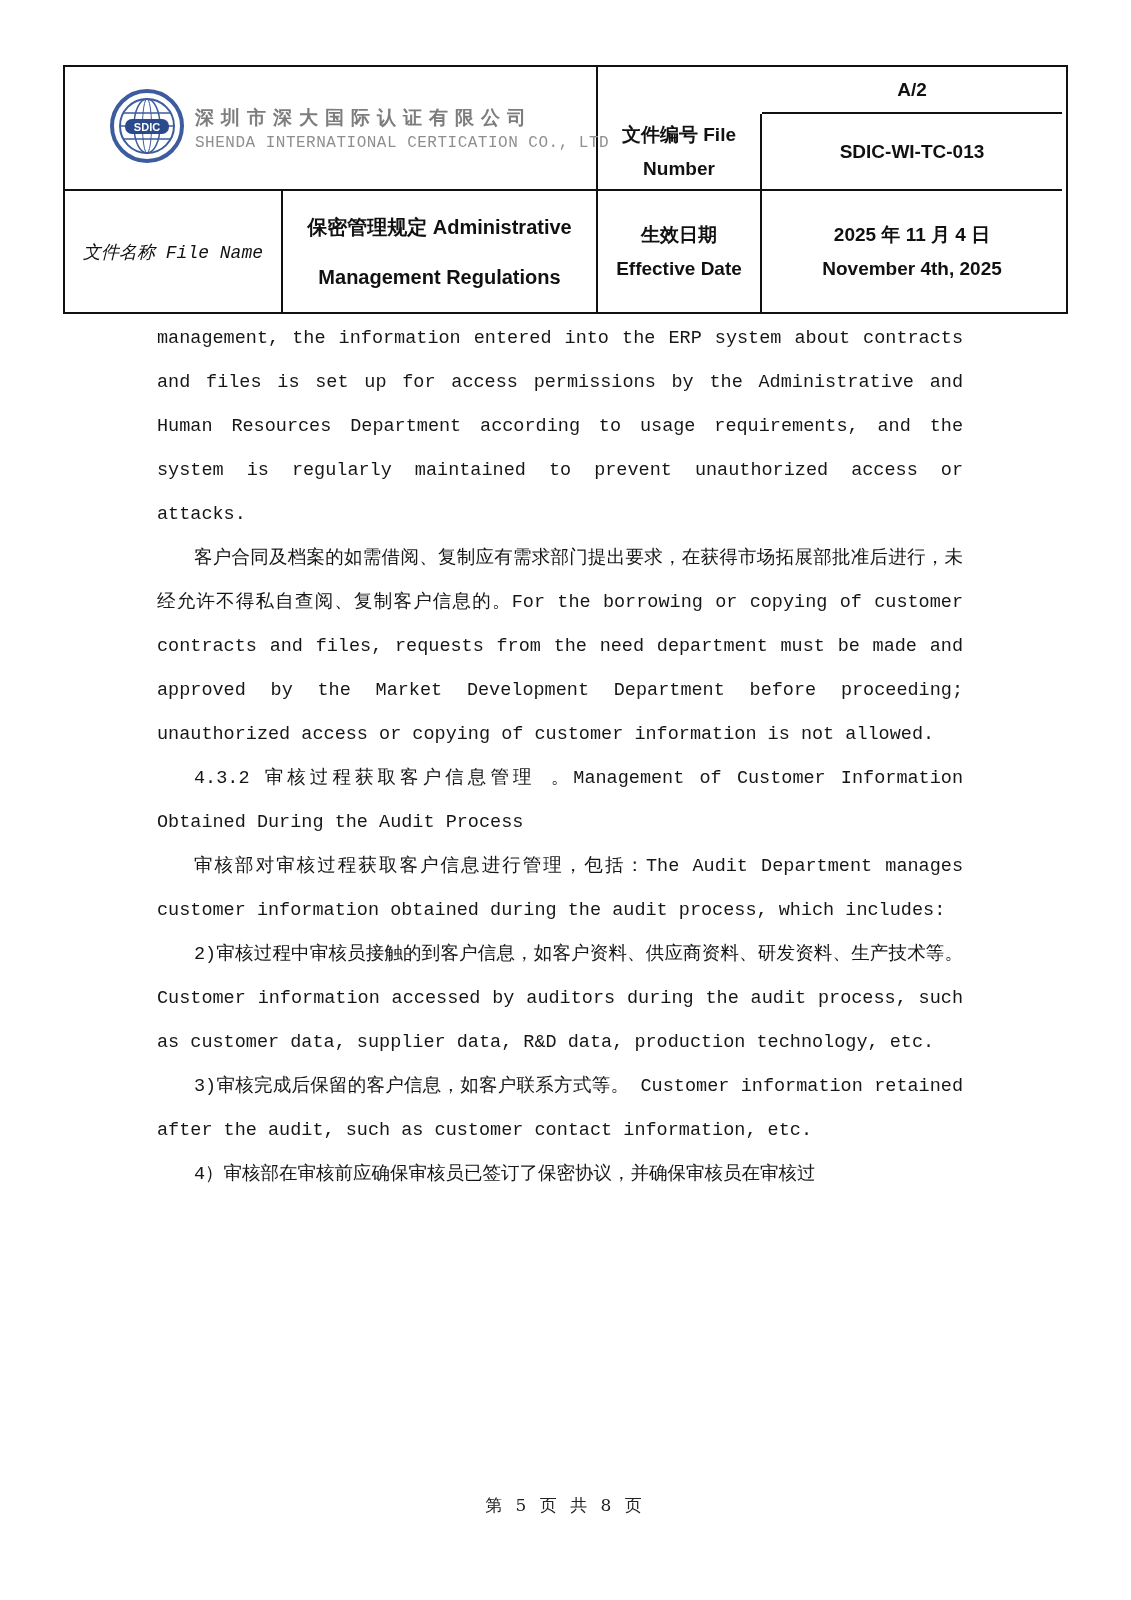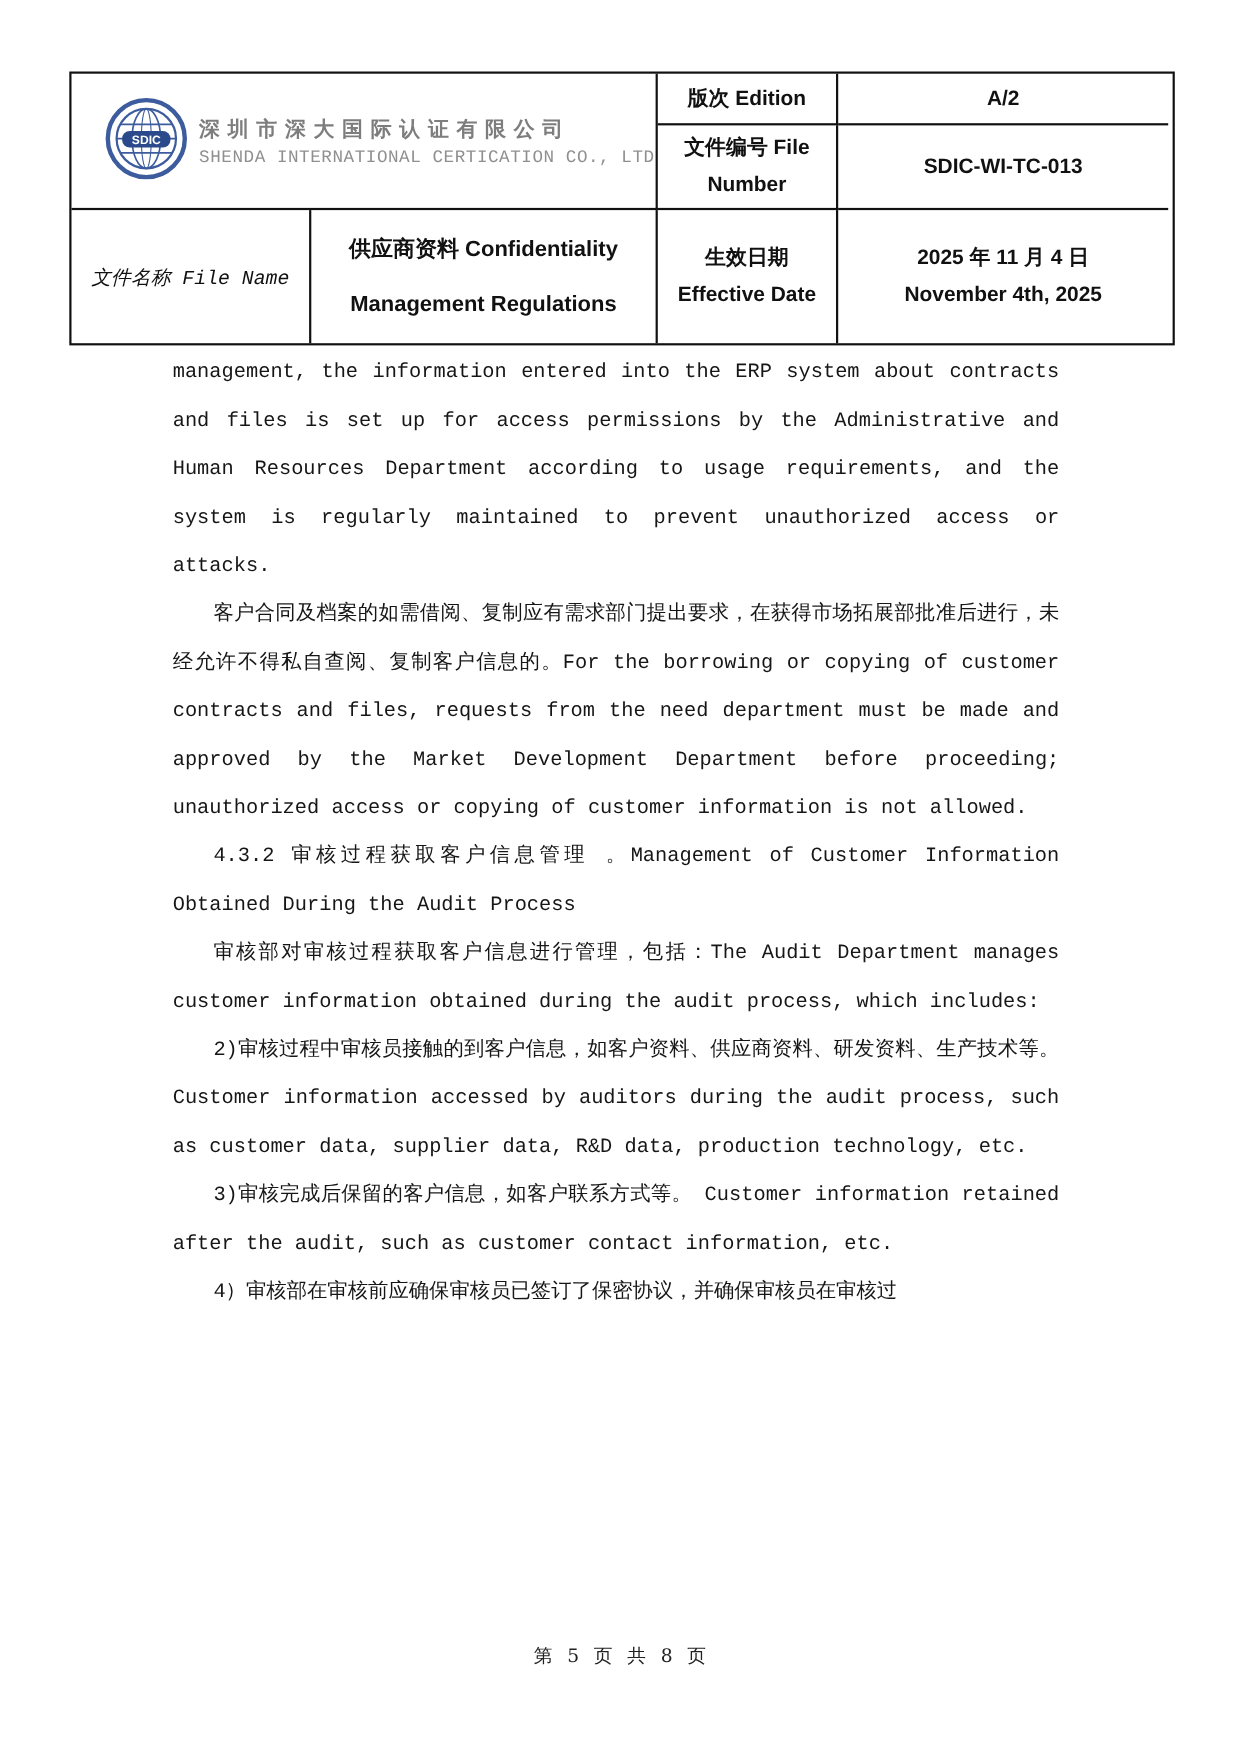--- a/index.html
+++ b/index.html
@@ -27,21 +27,21 @@
     border: 2px solid #111;
   }
   .cell { display: flex; align-items: center; justify-content: center; text-align: center; }
   .b-r { border-right: 2px solid #111; }
   .b-b { border-bottom: 2px solid #111; }
 
   .logo-cell {
     grid-column: 1 / 3;
     grid-row: 1 / 3;
     justify-content: flex-start;
-    padding-left: 30px;
+    padding-left: 44px;
     text-align: left;
   }
   .logo-wrap { flex: 0 0 auto; margin-right: 10px; }
   .company-names { display: flex; flex-direction: column; }
   .company-cn {
     font-family: Liberation Sans, sans-serif;
     font-size: 19px;
     font-weight: 600;
     color: #7d7d7d;
     letter-spacing: 7px;
@@ -121,30 +121,29 @@
           <rect x="16" y="31" width="44" height="15" rx="7" fill="#2a4a8c"></rect>
           <text x="38" y="42.5" text-anchor="middle" font-family="Liberation Sans, sans-serif" font-size="11" font-weight="bold" fill="#ffffff">SDIC</text>
         </svg>
       </span>
       <span class="company-names">
         <span class="company-cn">深圳市深大国际认证有限公司</span>
         <span class="company-en">SHENDA INTERNATIONAL CERTICATION CO., LTD</span>
       </span>
     </div>
 
-    <div class="cell hdr-bold edition-label b-r b-b" style="grid-column:3;grid-row:1">版次 Edition</div>
     <div class="cell hdr-bold edition-value b-b" style="grid-column:4;grid-row:1">A/2</div>
 
     <div class="cell hdr-bold filenum-label b-r b-b" style="grid-column:3;grid-row:2">文件编号 File Number</div>
     <div class="cell hdr-bold filenum-value b-b" style="grid-column:4;grid-row:2">SDIC-WI-TC-013</div>
 
     <div class="cell filename-label b-r" style="grid-column:1;grid-row:3">文件名称 File Name</div>
 
     <div class="cell hdr-bold filename-value b-r" style="grid-column:2;grid-row:3;flex-direction:column">
-      <span>供应商资料 Confidentiality</span>
+      <span>保密管理规定 Administrative</span>
       <span>Management Regulations</span>
     </div>
 
     <div class="cell hdr-bold effdate-label b-r" style="grid-column:3;grid-row:3;flex-direction:column">
       <span>生效日期</span>
       <span>Effective Date</span>
     </div>
 
     <div class="cell hdr-bold effdate-value" style="grid-column:4;grid-row:3;flex-direction:column">
       <span>2025 年 11 月 4 日</span>

